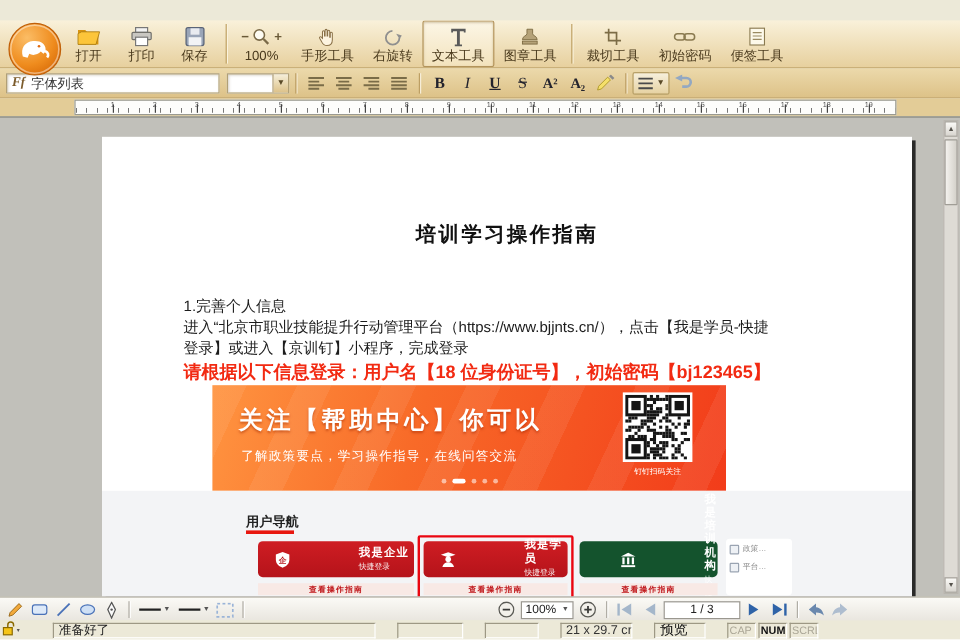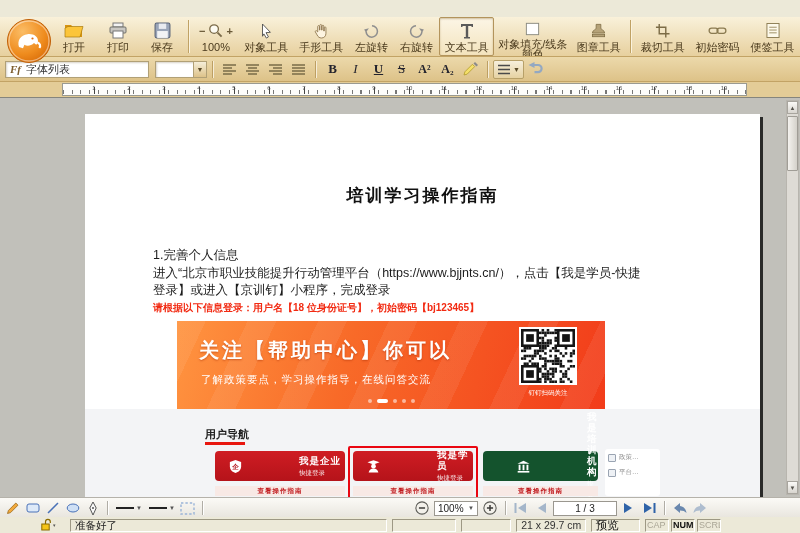--- a/index.html
+++ b/index.html
@@ -34,21 +34,21 @@
   .zoomrow { display:flex; align-items:center; gap:3px; height:19px; color:#6a5a38; font-weight:bold; }
 
   .logo { position:absolute; left:6px; top:18px; width:46px; height:46px; z-index:5; }
 
   
   .toolbar-format { position:absolute; left:0; top:57px; width:800px; height:25px;
                     background:linear-gradient(#ecd9ab,#ddc288); border-bottom:1px solid #c2a365;
                     display:flex; align-items:center; padding-left:5px; }
   .field { background:#fff; border:1px solid #b1a076; height:17px; display:flex; align-items:center;
            font-size:11px; color:#333; box-shadow:inset 1px 1px 2px rgba(100,80,40,.25); }
-  .font-field { width:144px; padding:0 4px; gap:5px;align-items:center; }
+  .font-field { width:178px; padding:0 4px; gap:5px;align-items:center; }
   .ff-glyph { font-family:"Liberation Serif", serif; font-style:italic; color:#7c5c2c; font-size:11px; font-weight:bold; }
   .size-field { width:52px; margin-left:6px; position:relative; }
   .drop-arrow { margin-left:auto; width:13px; height:15px; background:linear-gradient(#f3ecd8,#dcc globalized89); background:linear-gradient(#f5eed9,#ddc289);
                 border-left:1px solid #b1a076; display:flex; align-items:center; justify-content:center;
                 font-size:7px; color:#5a4a28; }
   .fmt-btn { width:21px; height:19px; display:flex; align-items:center; justify-content:center; margin:0 1px;
              border:1px solid transparent; border-radius:2px; }
   .fmt-sep { width:1px; height:17px; background:#bd9f63; box-shadow:1px 0 0 #f6edd8; margin:0 5px; }
   .g { font-family:"Liberation Serif", serif; font-size:13px; color:#23232d; font-weight:bold; }
   .g-italic { font-style:italic; font-weight:normal; }
@@ -67,21 +67,21 @@
   .ruler .num { position:absolute; top:1px; font-size:6px; color:#555; transform:translateX(-50%); }
   .ruler .major { position:absolute; bottom:1px; width:1px; height:7px; background:#444; }
 
   
   .workspace { position:absolute; left:0; top:97px; width:800px; height:400px; background:#c1c0ba; border-top:1px solid #85857d; overflow:hidden; }
   .page { position:absolute; left:85px; top:16px; width:675px; height:384px; background:#fff;
           box-shadow:3px 3px 0 rgba(25,25,25,.9); overflow:hidden; }
   .doc-title { position:absolute; left:0; top:70px; width:100%; text-align:center; font-family:"Liberation Serif", serif;
                font-size:17px; font-weight:bold; color:#111; letter-spacing:2px; }
   .doc-para { position:absolute; left:68px; top:133px; width:490px; font-size:12.5px; line-height:17.5px; color:#1c1c1c; }
-  .doc-red { position:absolute; left:68px; top:187px; width:500px; font-size:10px; font-weight:bold; color:#f22a12; }
+  .doc-red { position:absolute; left:68px; top:187px; width:500px; font-size:15px; font-weight:bold; color:#f22a12; }
 
   .banner { position:absolute; left:92px; top:207px; width:428px; height:88px; overflow:hidden;
             background:linear-gradient(105deg,#ff9440 0%,#f86a28 40%,#f23c1a 100%); }
   .banner:before { content:""; position:absolute; inset:0;
        background:repeating-linear-gradient(115deg,rgba(255,255,255,.07) 0 26px,transparent 26px 64px); }
   .banner-title { position:absolute; left:22px; top:16px; color:#fff; font-size:20px; font-weight:bold; letter-spacing:3px;
                   text-shadow:0 1px 2px rgba(160,40,0,.5); white-space:nowrap; }
   .banner-sub { position:absolute; left:24px; top:52px; color:#fff; font-size:10.5px; letter-spacing:1px; white-space:nowrap; }
   .banner-qr { position:absolute; right:28px; top:6px; width:58px; height:58px; background:#fff; padding:2px; }
   .banner-qr svg { display:block; }
@@ -126,21 +126,21 @@
   .pagenav { position:absolute; right:92px; top:1px; height:18px; display:flex; align-items:center; gap:4px; }
   .zoombox { width:44px; height:15px; background:#fff; border:1px solid #9a978f; font-size:10px; color:#222;
              display:flex; align-items:center; padding:0 3px; }
   .zoombox .car2 { margin-left:auto; }
   .pagebox { width:64px; height:15px; background:#fff; border:1px solid #9a978f; font-size:10px; color:#222;
              display:flex; align-items:center; justify-content:center; }
   .nv { display:flex; align-items:center; justify-content:center; width:16px; height:16px; }
 
   
   .statusbar { position:absolute; left:0; top:517px; width:684px; height:16px; background:#ece9d8;
-               display:flex; align-items:center; padding:1px 2px; gap:5px;margin-left:39px; }
+               display:flex; align-items:center; padding:1px 2px; gap:18px; }
   .sb-lock { display:flex; align-items:center; gap:1px; width:24px; flex:none; }
   .sb-lock .car2 { font-size:5px; }
   .cell { height:13px; border:1px solid; border-color:#9d9884 #fff #fff #9d9884; font-size:10.5px; color:#222;
           line-height:11px; padding:0 4px; white-space:nowrap; overflow:hidden; }
   .cell.msg { width:402px; }
   .cell.e1 { width:78px; } .cell.e2 { width:62px; }
   .cell.size { width:86px; color:#333; }
   .cell.mode { width:60px; font-size:11.5px; color:#111; }
   .cell.lockkey { width:24px; padding:0 1px; text-align:left; font-size:9px; color:#aaa696; }
   .cell.lockkey.on { color:#111; font-weight:bold; }
@@ -199,47 +199,26 @@
               </svg>
             </span>
             <span>+</span>
           </div>
         </div>
         <div class="tb-label">100%</div>
       </div>
       <div class="tb-btn">
         <div class="tb-icon">
           <span style="display: inline-flex;">
-            <svg width="14" height="18" viewBox="0 0 16 18">
-              <path d="M4 1l9 9.5-5 .4 2.8 4.8-2.4 1.4-2.8-4.8L4 15z" fill="#fff" stroke="#4a4a4a"></path>
-            </svg>
-          </span>
-        </div>
-        <div class="tb-label">对象工具</div>
-      </div>
-      <div class="tb-btn">
-        <div class="tb-icon">
-          <span style="display: inline-flex;">
             <svg width="17" height="18" viewBox="0 0 18 18">
               <path d="M5 10V4.2c0-1.2 1.8-1.2 1.8 0V8h.5V3c0-1.2 1.8-1.2 1.8 0v5h.5V3.8c0-1.2 1.8-1.2 1.8 0V9h.5V5.6c0-1.2 1.8-1.2 1.8 0v5.9c0 3-1.9 4.9-4.7 4.9-2.2 0-3.6-1-4.7-3.3L2.5 10c-.5-1.1.9-1.9 1.6-.9z" fill="#fdf4e0" stroke="#8a7148" stroke-width="0.9"></path>
             </svg>
           </span>
         </div>
         <div class="tb-label">手形工具</div>
-      </div>
-      <div class="tb-btn">
-        <div class="tb-icon">
-          <span style="display: inline-flex;">
-            <svg width="17" height="16" viewBox="0 0 18 16">
-              <path d="M9.5 2.5a6 6 0 1 1-6.2 6" fill="none" stroke="#8f8f8f" stroke-width="1.6"></path>
-              <path d="M1.2 6.5l5-1.5-3 4.5z" fill="#8f8f8f"></path>
-            </svg>
-          </span>
-        </div>
-        <div class="tb-label">左旋转</div>
       </div>
       <div class="tb-btn">
         <div class="tb-icon">
           <span style="display: inline-flex;">
             <svg width="17" height="16" viewBox="0 0 18 16">
               <path d="M8.5 2.5a6 6 0 1 0 6.2 6" fill="none" stroke="#8f8f8f" stroke-width="1.6"></path>
               <path d="M16.8 6.5l-5-1.5 3 4.5z" fill="#8f8f8f"></path>
             </svg>
           </span>
         </div>
@@ -247,30 +226,20 @@
       </div>
       <div class="tb-btn pressed">
         <div class="tb-icon">
           <span style="display: inline-flex;">
             <svg width="14" height="18" viewBox="0 0 14 18">
               <path d="M1 2h12v3h-1.5V4H8.2v11h1.8v1.5H4V15h1.8V4H2.5v1H1z" fill="#5a5a5a"></path>
             </svg>
           </span>
         </div>
         <div class="tb-label">文本工具</div>
-      </div>
-      <div class="tb-btn">
-        <div class="tb-icon">
-          <span style="display: inline-flex;">
-            <svg width="17" height="16" viewBox="0 0 18 16">
-              <rect x="2.5" y="2" width="13" height="12" fill="#fff" stroke="#8a8a80"></rect>
-            </svg>
-          </span>
-        </div>
-        <div class="tb-label">对象填充/线条<span class="l2">颜色</span></div>
       </div>
       <div class="tb-btn">
         <div class="tb-icon">
           <span style="display: inline-flex;">
             <svg width="17" height="17" viewBox="0 0 18 17">
               <path d="M6.5 2h5v4c0 2 4 1.8 4 5.2H2.5C2.5 7.8 6.5 8 6.5 6z" fill="#b5a278" stroke="#7c6a42" stroke-width="0.8"></path>
               <rect x="2.5" y="12.5" width="13" height="2.6" fill="#b5a278" stroke="#7c6a42" stroke-width="0.8"></rect>
             </svg>
           </span>
         </div>

